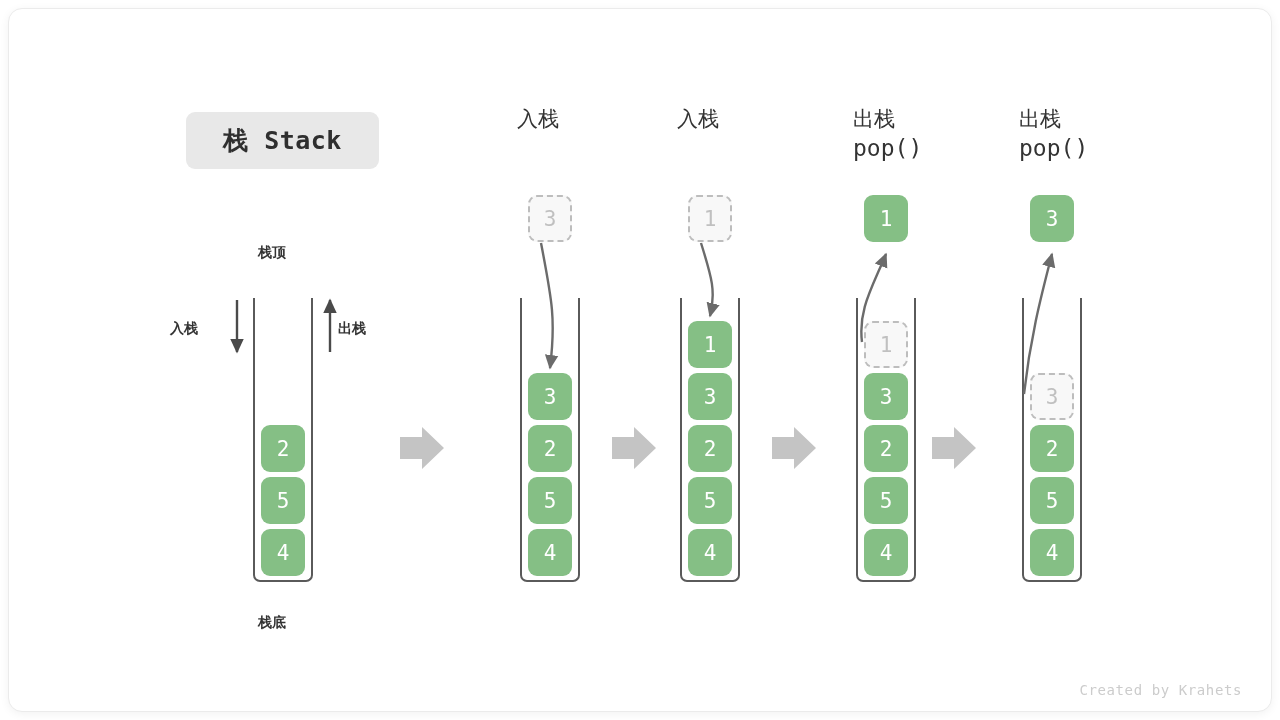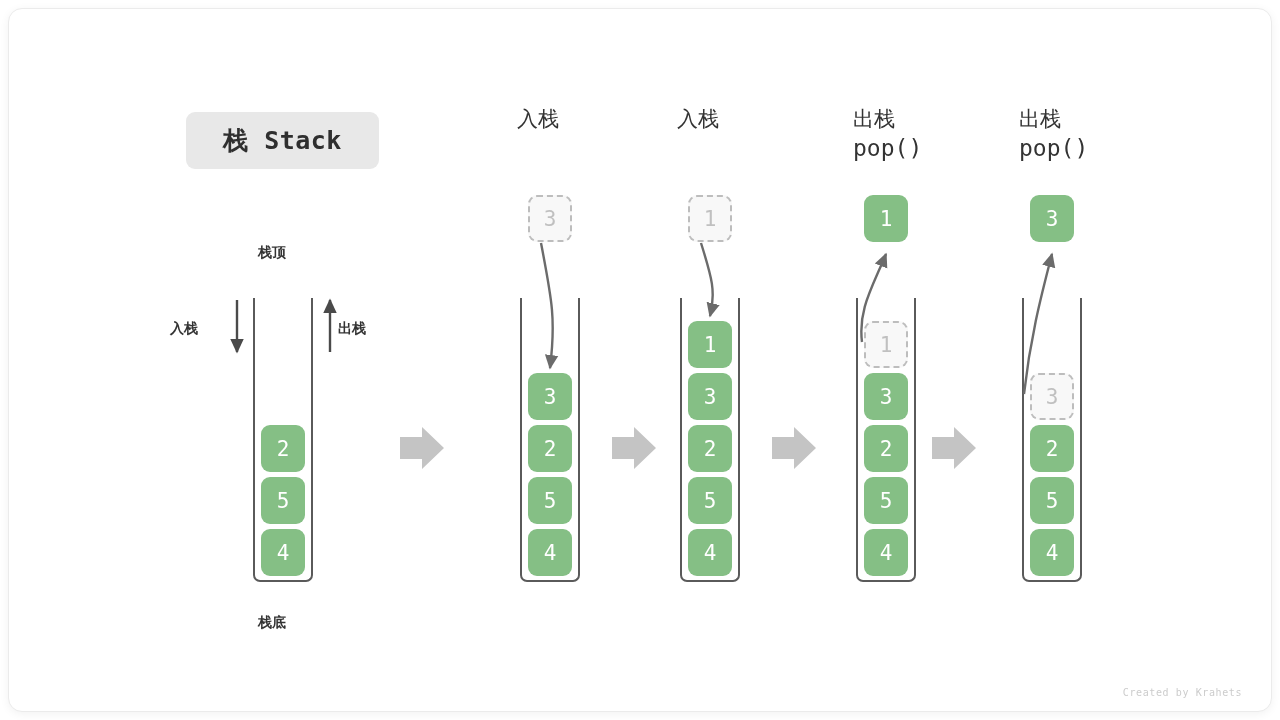--- a/index.html
+++ b/index.html
@@ -125,21 +125,21 @@
     width: 1280px;
     height: 720px;
     pointer-events: none;
   }
 
   
   .footer {
     position: absolute;
     right: 38px;
     bottom: 22px;
-    font-size: 10px;
+    font-size: 14px;
     color: #cccccc;
     font-family: "DejaVu Sans Mono", "Liberation Mono", monospace;
     letter-spacing: 0.6px;
   }
 </style>
 </head>
 <body>
 
 <div id="canvas">
   <div class="card"></div>

